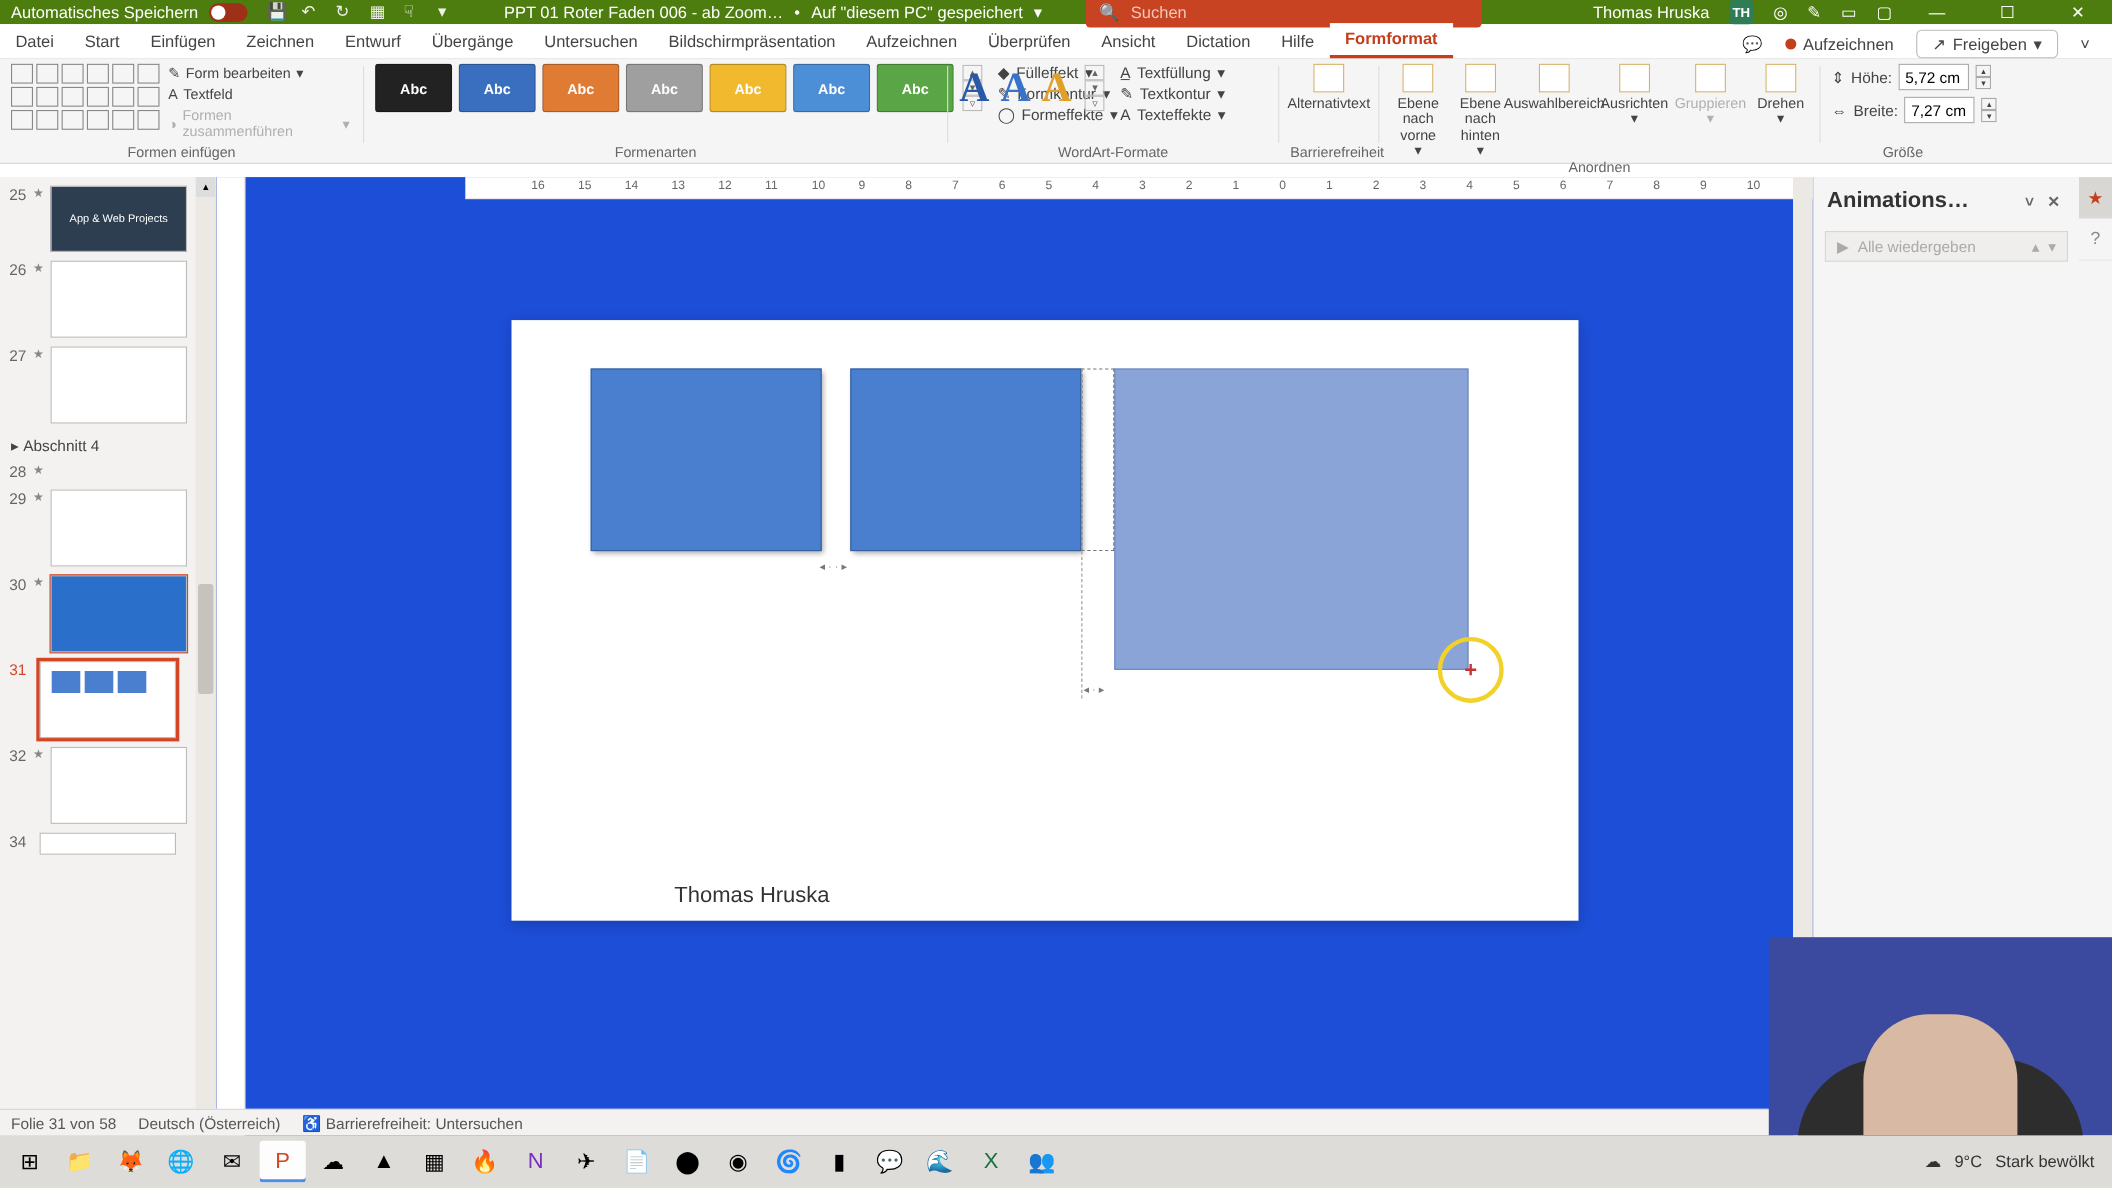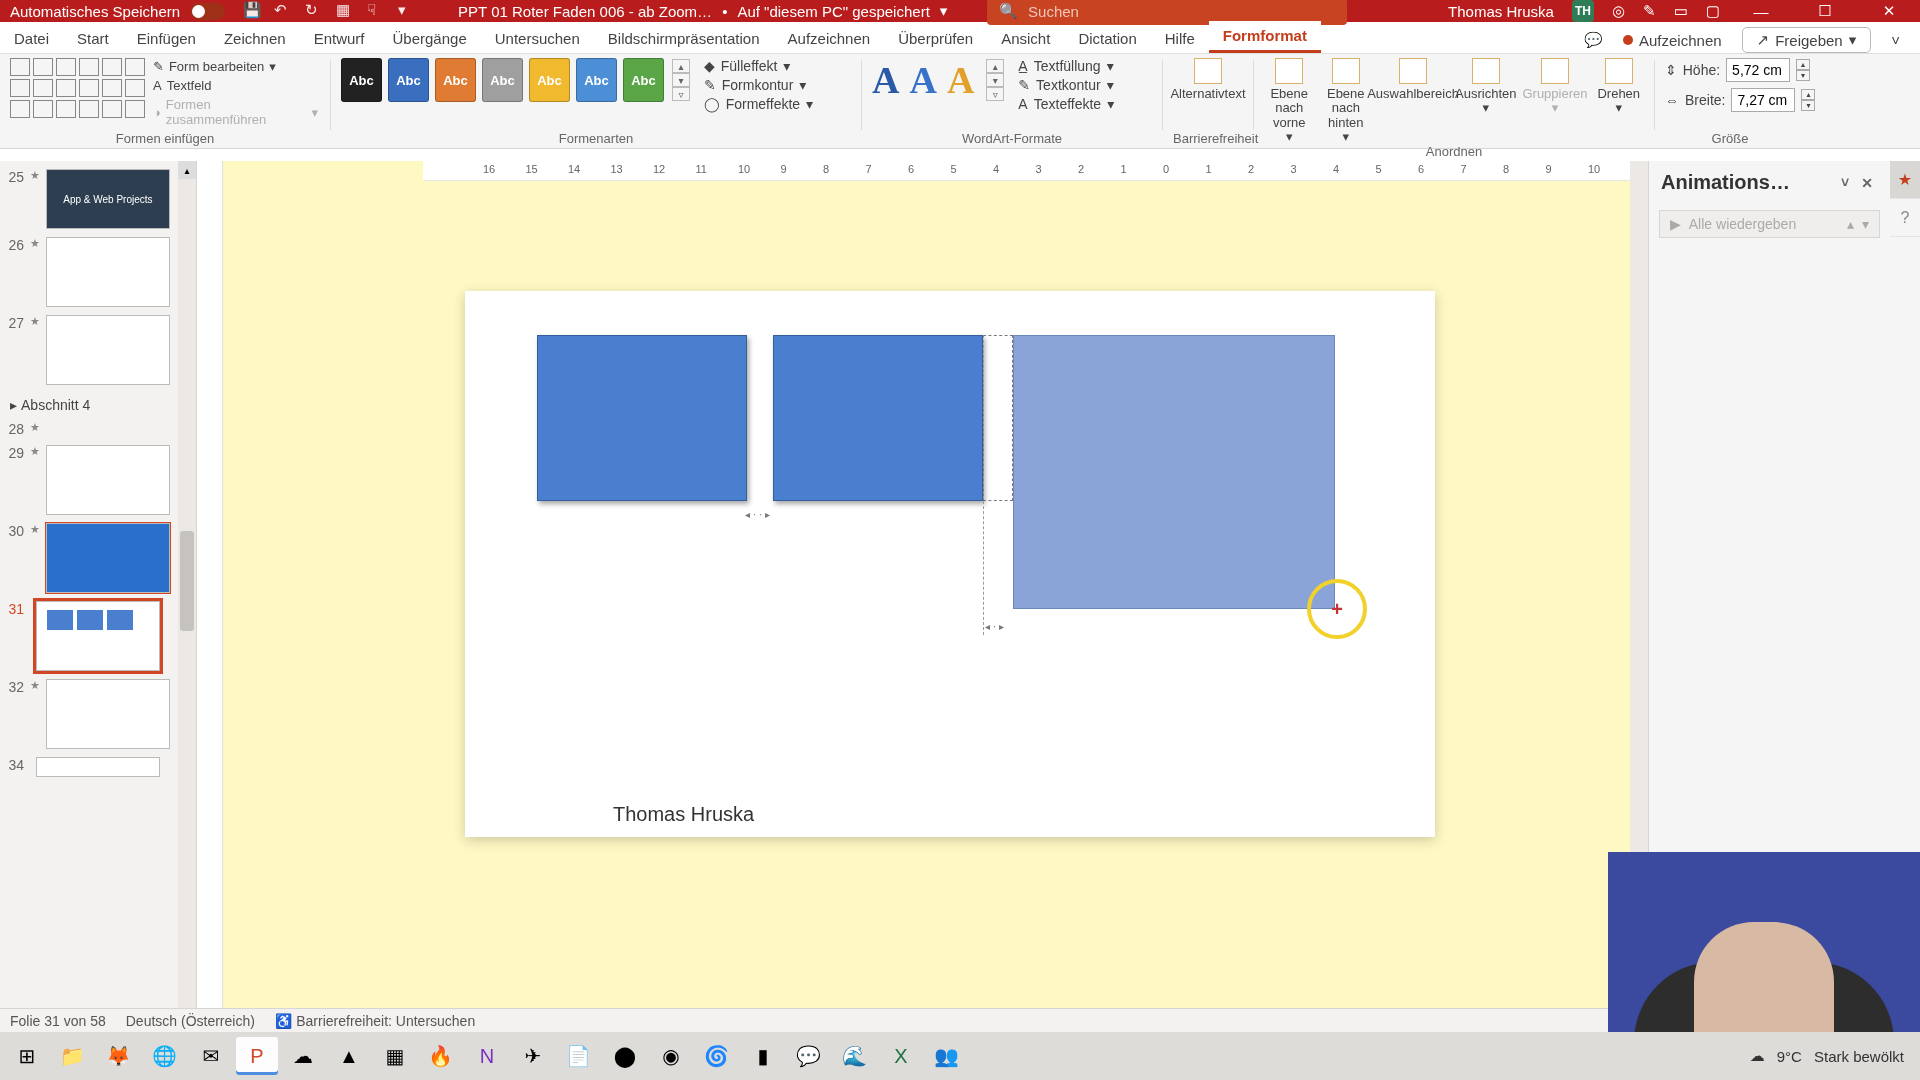--- a/index.html
+++ b/index.html
@@ -1,19 +1,19 @@
 <!DOCTYPE html>
 <html><head>
 <meta charset="utf-8">
 <style>
 * { margin: 0; padding: 0; box-sizing: border-box; font-family: "Segoe UI", Tahoma, sans-serif; }
 html, body { width: 1920px; height: 1080px; overflow: hidden; background: #fff; }
 
 
-.titlebar { height: 22px; background: #b91c1c; color: #fff; display: flex; align-items: center; font-size: 15px; }
+.titlebar { height: 22px; background: #4d7c0f; color: #fff; display: flex; align-items: center; font-size: 15px; }
 .titlebar .autosave { display: flex; align-items: center; gap: 10px; padding-left: 10px; }
 .titlebar .autosave .toggle { width: 35px; height: 17px; border-radius: 9px; background: #9e3018; position: relative; }
 .titlebar .autosave .toggle::after { content: ""; position: absolute; left: 2px; top: 2px; width: 13px; height: 13px; border-radius: 50%; background: #fff; }
 .titlebar .qat { display: flex; gap: 11px; margin-left: 18px; align-items: center; }
 .titlebar .qat span { width: 20px; height: 20px; display: inline-block; opacity: .9; }
 .titlebar .docname { margin-left: 40px; display: flex; align-items: center; gap: 10px; }
 .titlebar .search { margin-left: 40px; width: 360px; height: 27px; background: #c84322; border-radius: 4px; display: flex; align-items: center; padding: 0 12px; gap: 10px; color: #f1c7b8; }
 .titlebar .right { margin-left: auto; display: flex; align-items: center; gap: 18px; padding-right: 8px; }
 .titlebar .right .userbadge { width: 22px; height: 22px; border-radius: 4px; background: #2e7d57; display: flex; align-items: center; justify-content: center; font-size: 12px; font-weight: 600; }
 .titlebar .right .winbtn { width: 46px; height: 34px; display: flex; align-items: center; justify-content: center; }
@@ -36,21 +36,21 @@
 .divider { width: 1px; background: #ddd; margin: 6px 0 18px; }
 
 .shapes-grid { display: grid; grid-template-columns: repeat(6, 20px); grid-auto-rows: 18px; gap: 3px 3px; }
 .shapes-grid span { width: 20px; height: 18px; border: 1px solid #888; }
 
 .edit-stack { display: flex; flex-direction: column; gap: 2px; font-size: 13px; }
 .edit-stack div { display: flex; align-items: center; gap: 5px; padding: 1px 2px; }
 .edit-stack .dim { color: #b0b0b0; }
 
 .style-gallery { display: flex; align-items: center; gap: 6px; }
-.style-swatch { width: 41px; height: 44px; border-radius: 3px; display: flex; align-items: center; justify-content: center; color: #fff; font-size: 13px; font-weight: 600; border: 1px solid rgba(0,0,0,.25); }
+.style-swatch { width: 70px; height: 44px; border-radius: 3px; display: flex; align-items: center; justify-content: center; color: #fff; font-size: 13px; font-weight: 600; border: 1px solid rgba(0,0,0,.25); }
 .gallery-scroll { display: flex; flex-direction: column; margin-left: 2px; }
 .gallery-scroll span { width: 18px; height: 14px; border: 1px solid #bbb; display: flex; align-items: center; justify-content: center; font-size: 10px; color: #666; }
 
 .shapefill-stack, .textfill-stack { display: flex; flex-direction: column; gap: 3px; font-size: 14px; }
 .shapefill-stack div, .textfill-stack div { display: flex; align-items: center; gap: 6px; }
 
 .wordart-gallery { display: flex; align-items: center; gap: 10px; }
 .wordart-gallery .wa { font-size: 38px; font-weight: 700; font-family: "Times New Roman", serif; }
 
 .arrange-stack { display: flex; gap: 4px; }
@@ -79,21 +79,21 @@
 .slide-thumb { width: 124px; height: 70px; background: #fff; border: 1px solid #bbb; position: relative; }
 .slide-thumb.active { outline: 3px solid #d24626; }
 .slide-thumb.sel { outline: 1px solid #d24626; }
 .section-head { font-size: 14px; color: #444; padding: 8px 6px 4px 10px; display:flex; align-items:center; gap:4px; }
 .slidepanel .scrollbar-v { position:absolute; right:0; top:0; width:18px; height:100%; background:#ece9e5; }
 .slidepanel .scrollbar-v .upbtn,.slidepanel .scrollbar-v .dnbtn{ position:absolute; left:0; width:18px; height:18px; background:#ddd; display:flex; align-items:center; justify-content:center; font-size:10px;}
 .slidepanel .scrollbar-v .upbtn{top:0;} .slidepanel .scrollbar-v .dnbtn{bottom:0;}
 .slidepanel .scrollbar-v .thumb{ position:absolute; left:2px; top:370px; width:14px; height:100px; background:#c6c3bf; border-radius:3px; }
 
 
-.canvas-wrap { flex: 1; position: relative; background: #fef9c3; overflow:hidden; }
+.canvas-wrap { flex: 1; position: relative; background: #1d4ed8; overflow:hidden; }
 .vruler { position: absolute; left: 0; top: 0; width: 26px; bottom: 0; background: #fff; border-right:1px solid #e0e0e0; }
 .slide-canvas { position: absolute; left: 268px; top: 130px; width: 970px; height: 546px; background: #fff; box-shadow: 0 3px 12px rgba(0,0,0,.2); }
 .slide-canvas .shp { position: absolute; background: #4a7ecf; border: 1px solid #355f9c; box-shadow: 2px 3px 5px rgba(0,0,0,.35); }
 .slide-canvas .shp.new { background: #8aa4d8; border: 1px solid #6c87bd; box-shadow: none; }
 .sel-dashed { position:absolute; border:1px dashed #777; }
 .guideline-v { position:absolute; width:0; border-left:1px dashed #999; }
 .cursor-ring { position:absolute; width:60px; height:60px; border:4px solid #f2d12b; border-radius:50%; display:flex; align-items:center; justify-content:center; }
 .cursor-ring::after { content:"+"; color:#c73333; font-size:20px; font-weight:700; }
 .slide-author { position:absolute; font-size:20px; color:#333; }
 .canvas-scroll-v { position:absolute; right:0; top:0; width:18px; bottom:0; background:#ece9e5; }

